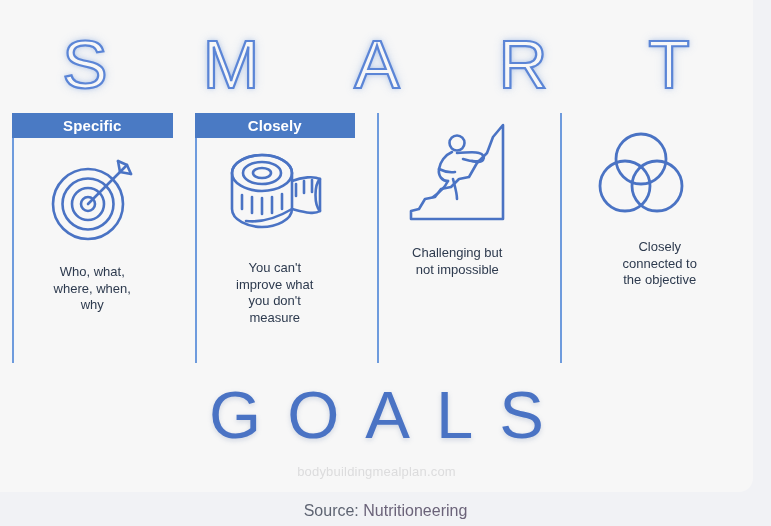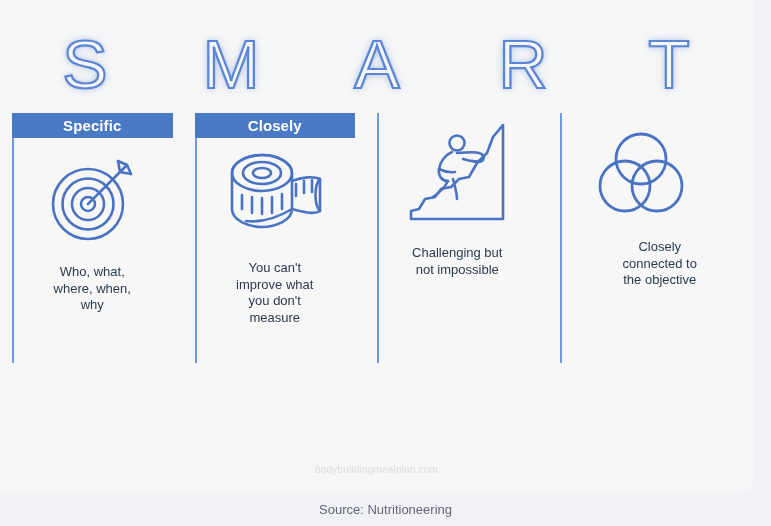--- a/index.html
+++ b/index.html
@@ -140,33 +140,33 @@
     user-select: none;
   }
 
   
   .watermark {
     position: absolute;
     left: 0;
     top: 464px;
     width: 753px;
     text-align: center;
-    font-size: 10px;
+    font-size: 13px;
     color: #dcdcdd;
     letter-spacing: 0.2px;
   }
 
   
   .source {
     position: absolute;
     left: 0;
     top: 502px;
     width: 771px;
     text-align: center;
-    font-size: 13px;
+    font-size: 16px;
     color: #5e6472;
   }
   .source .src-label { color: #5e6472; }
   .source .src-name  { color: #6b6379; }
 </style>
 </head>
 <body>
 
 <div id="root">
 
@@ -262,20 +262,21 @@
           </svg>
         </div>
         <div class="col-desc">Closely
 connected to
 the objective</div>
       </div>
 
 
     </div>
 
+    <div class="goals">GOALS</div>
 
     <div class="watermark">bodybuildingmealplan.com</div>
 
   </div>
 
   <div class="source">
     <span class="src-label">Source:</span>
     <span class="src-name">Nutritioneering</span>
   </div>
 

